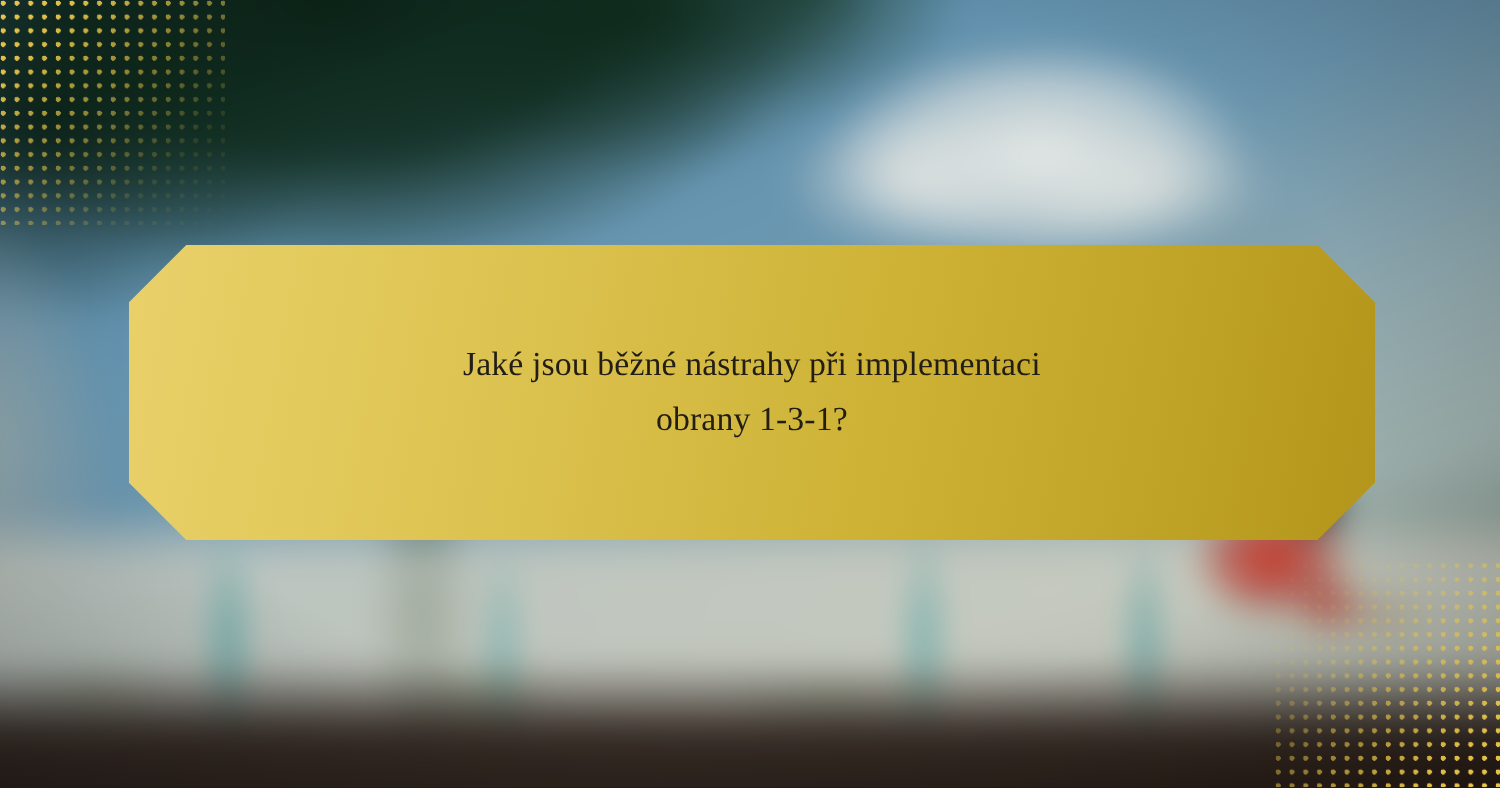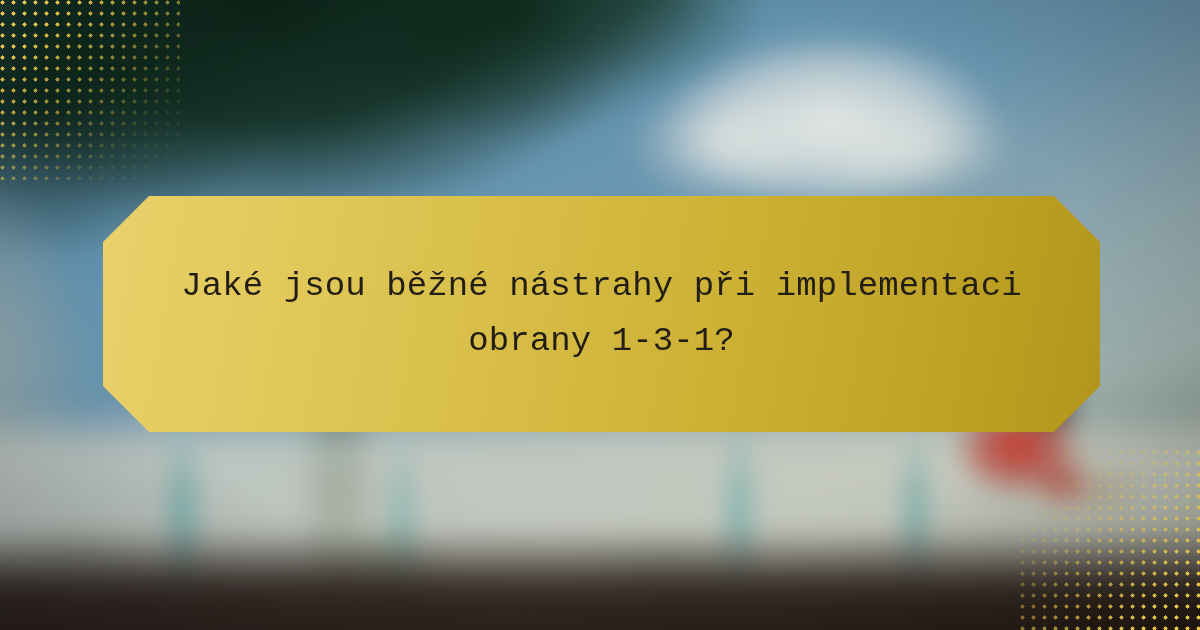--- a/index.html
+++ b/index.html
@@ -123,22 +123,22 @@
       0 46px
     );
     display:flex;
     align-items:center;
     justify-content:center;
   }
 
   .banner-text {
     width:86%;
     text-align:center;
-    font-family:Liberation Mono, monospace;
-    font-size:34px;
+    font-family:Liberation Serif, serif;
+    font-size:27px;
     font-weight:400;
     line-height:1.62;
     letter-spacing:0.1px;
     color:#231e15;
     white-space:pre-line;
   }
 </style>
 </head>
 <body>
 

